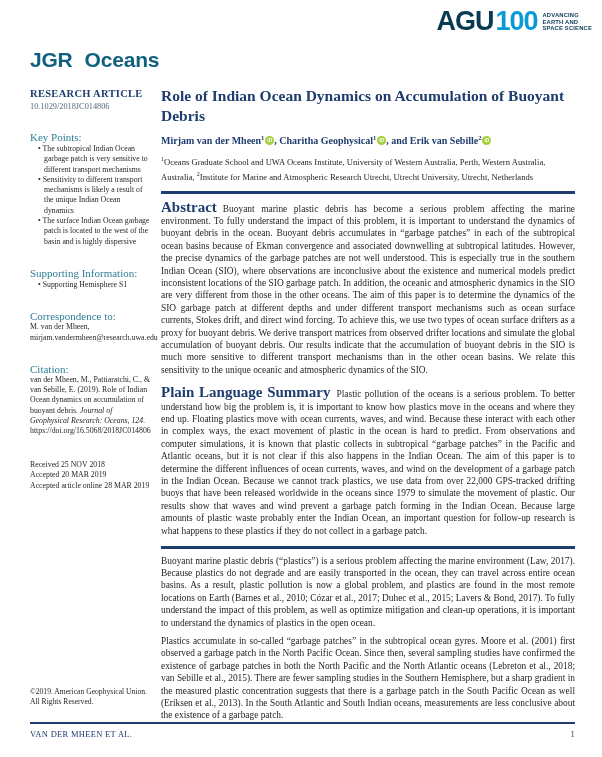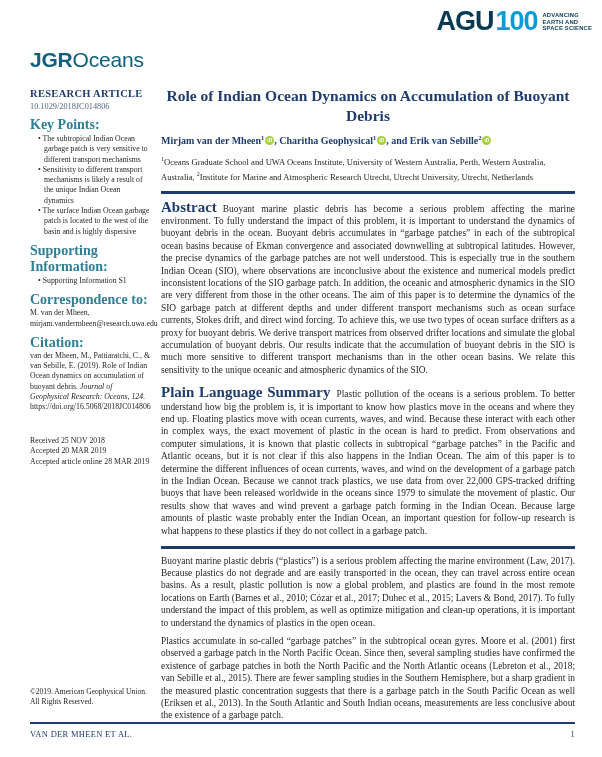--- a/index.html
+++ b/index.html
@@ -12,40 +12,40 @@
             line-height:27px;color:#093a52;letter-spacing:-1px;}
   .agu-100{font-family:"Liberation Sans",sans-serif;font-weight:900;font-size:27px;
            line-height:27px;color:#0a9bd7;letter-spacing:-1px;margin-left:2px;}
   .agu-tagline{margin-left:5px;margin-top:4px;font-family:"Liberation Sans",sans-serif;
                font-weight:bold;font-size:5.8px;line-height:6.6px;color:#093a52;letter-spacing:.2px;}
 
   
   .journal-logo{position:absolute;top:48px;left:30px;font-family:"Liberation Sans",sans-serif;
                 font-size:21px;color:#11607f;letter-spacing:-.2px;}
   .journal-logo .jgr{font-weight:bold;}
-  .journal-logo .oceans{font-weight:normal;margin-left:0;}
+  .journal-logo .oceans{font-weight:bold;margin-left:12px;}
 
   
   .sidebar{position:absolute;left:30px;top:88px;width:120px;}
   .article-type{font-weight:bold;font-size:10.5px;color:#1e3c6d;letter-spacing:.3px;}
   .doi{font-size:8.3px;color:#55677b;margin-top:3px;}
-  .sb-h{font-weight:bold;font-size:14px;color:#2e7f96;margin-top:6px;}
+  .sb-h{font-weight:normal;font-size:11px;color:#2e7f96;margin-top:20px;}
   .sb-text{font-size:7.8px;line-height:10.3px;color:#262626;}
   ul.sb-list{margin:1px 0 0 0;padding-left:8px;list-style:none;}
   ul.sb-list li{font-size:7.8px;line-height:10.3px;color:#262626;text-indent:-6px;padding-left:6px;margin:0;}
   ul.sb-list li::before{content:"• ";}
   .email-line{white-space:nowrap;overflow:hidden;width:128px;}
   .dates{margin-top:23px;}
   .dates div{font-size:7.8px;line-height:10.8px;color:#262626;}
   .copyright{position:absolute;left:30px;top:687px;width:120px;font-size:7.6px;
              line-height:10px;color:#262626;}
 
   
   .main{position:absolute;left:161px;top:86px;width:414px;}
-  .title{font-size:15.5px;line-height:19.5px;font-weight:bold;color:#1e3c6d;text-align:center;}
+  .title{font-size:15.5px;line-height:19.5px;font-weight:bold;color:#1e3c6d;}
   .authors{margin-top:9px;font-size:10px;font-weight:bold;color:#1e3c6d;}
   .authors sup{font-size:6.5px;}
   .orcid{display:inline-block;width:9px;height:9px;border-radius:50%;background:#a6ce39;
          color:#fff;font-family:"Liberation Sans",sans-serif;font-weight:bold;font-size:5px;
          line-height:9px;text-align:center;vertical-align:2px;margin-left:1px;}
   .affil{margin-top:8px;font-size:8.6px;line-height:11.5px;color:#262626;}
   .affil sup{font-size:6px;}
   .rule{height:2.5px;background:#1e3c6d;margin-top:8px;}
   .para{margin-top:7px;font-size:9.4px;line-height:12.4px;text-align:justify;color:#1f1f1f;}
   .abs-head{font-size:15px;font-weight:bold;color:#1e3c6d;margin-right:6px;}
@@ -82,21 +82,21 @@
 
     <div class="sb-h">Key Points:</div>
     <ul class="sb-list">
       <li>The subtropical Indian Ocean garbage patch is very sensitive to different transport mechanisms</li>
       <li>Sensitivity to different transport mechanisms is likely a result of the unique Indian Ocean dynamics</li>
       <li>The surface Indian Ocean garbage patch is located to the west of the basin and is highly dispersive</li>
     </ul>
 
     <div class="sb-h">Supporting Information:</div>
     <ul class="sb-list">
-      <li>Supporting Information S1</li>
+      <li>Supporting Hemisphere S1</li>
     </ul>
 
     <div class="sb-h">Correspondence to:</div>
     <div class="sb-text">M. van der Mheen,</div>
     <div class="sb-text email-line">mirjam.vandermheen@research.uwa.edu.au</div>
 
     <div class="sb-h">Citation:</div>
     <div class="sb-text"><span>van der Mheen, M., Pattiaratchi, C., &amp; van Sebille, E. (2019). Role of Indian Ocean dynamics on accumulation of buoyant debris. </span><em>Journal of Geophysical Research: Oceans, 124.</em><span> https://doi.org/16.5068/2018JC014806</span></div>
 
     <div class="dates">

